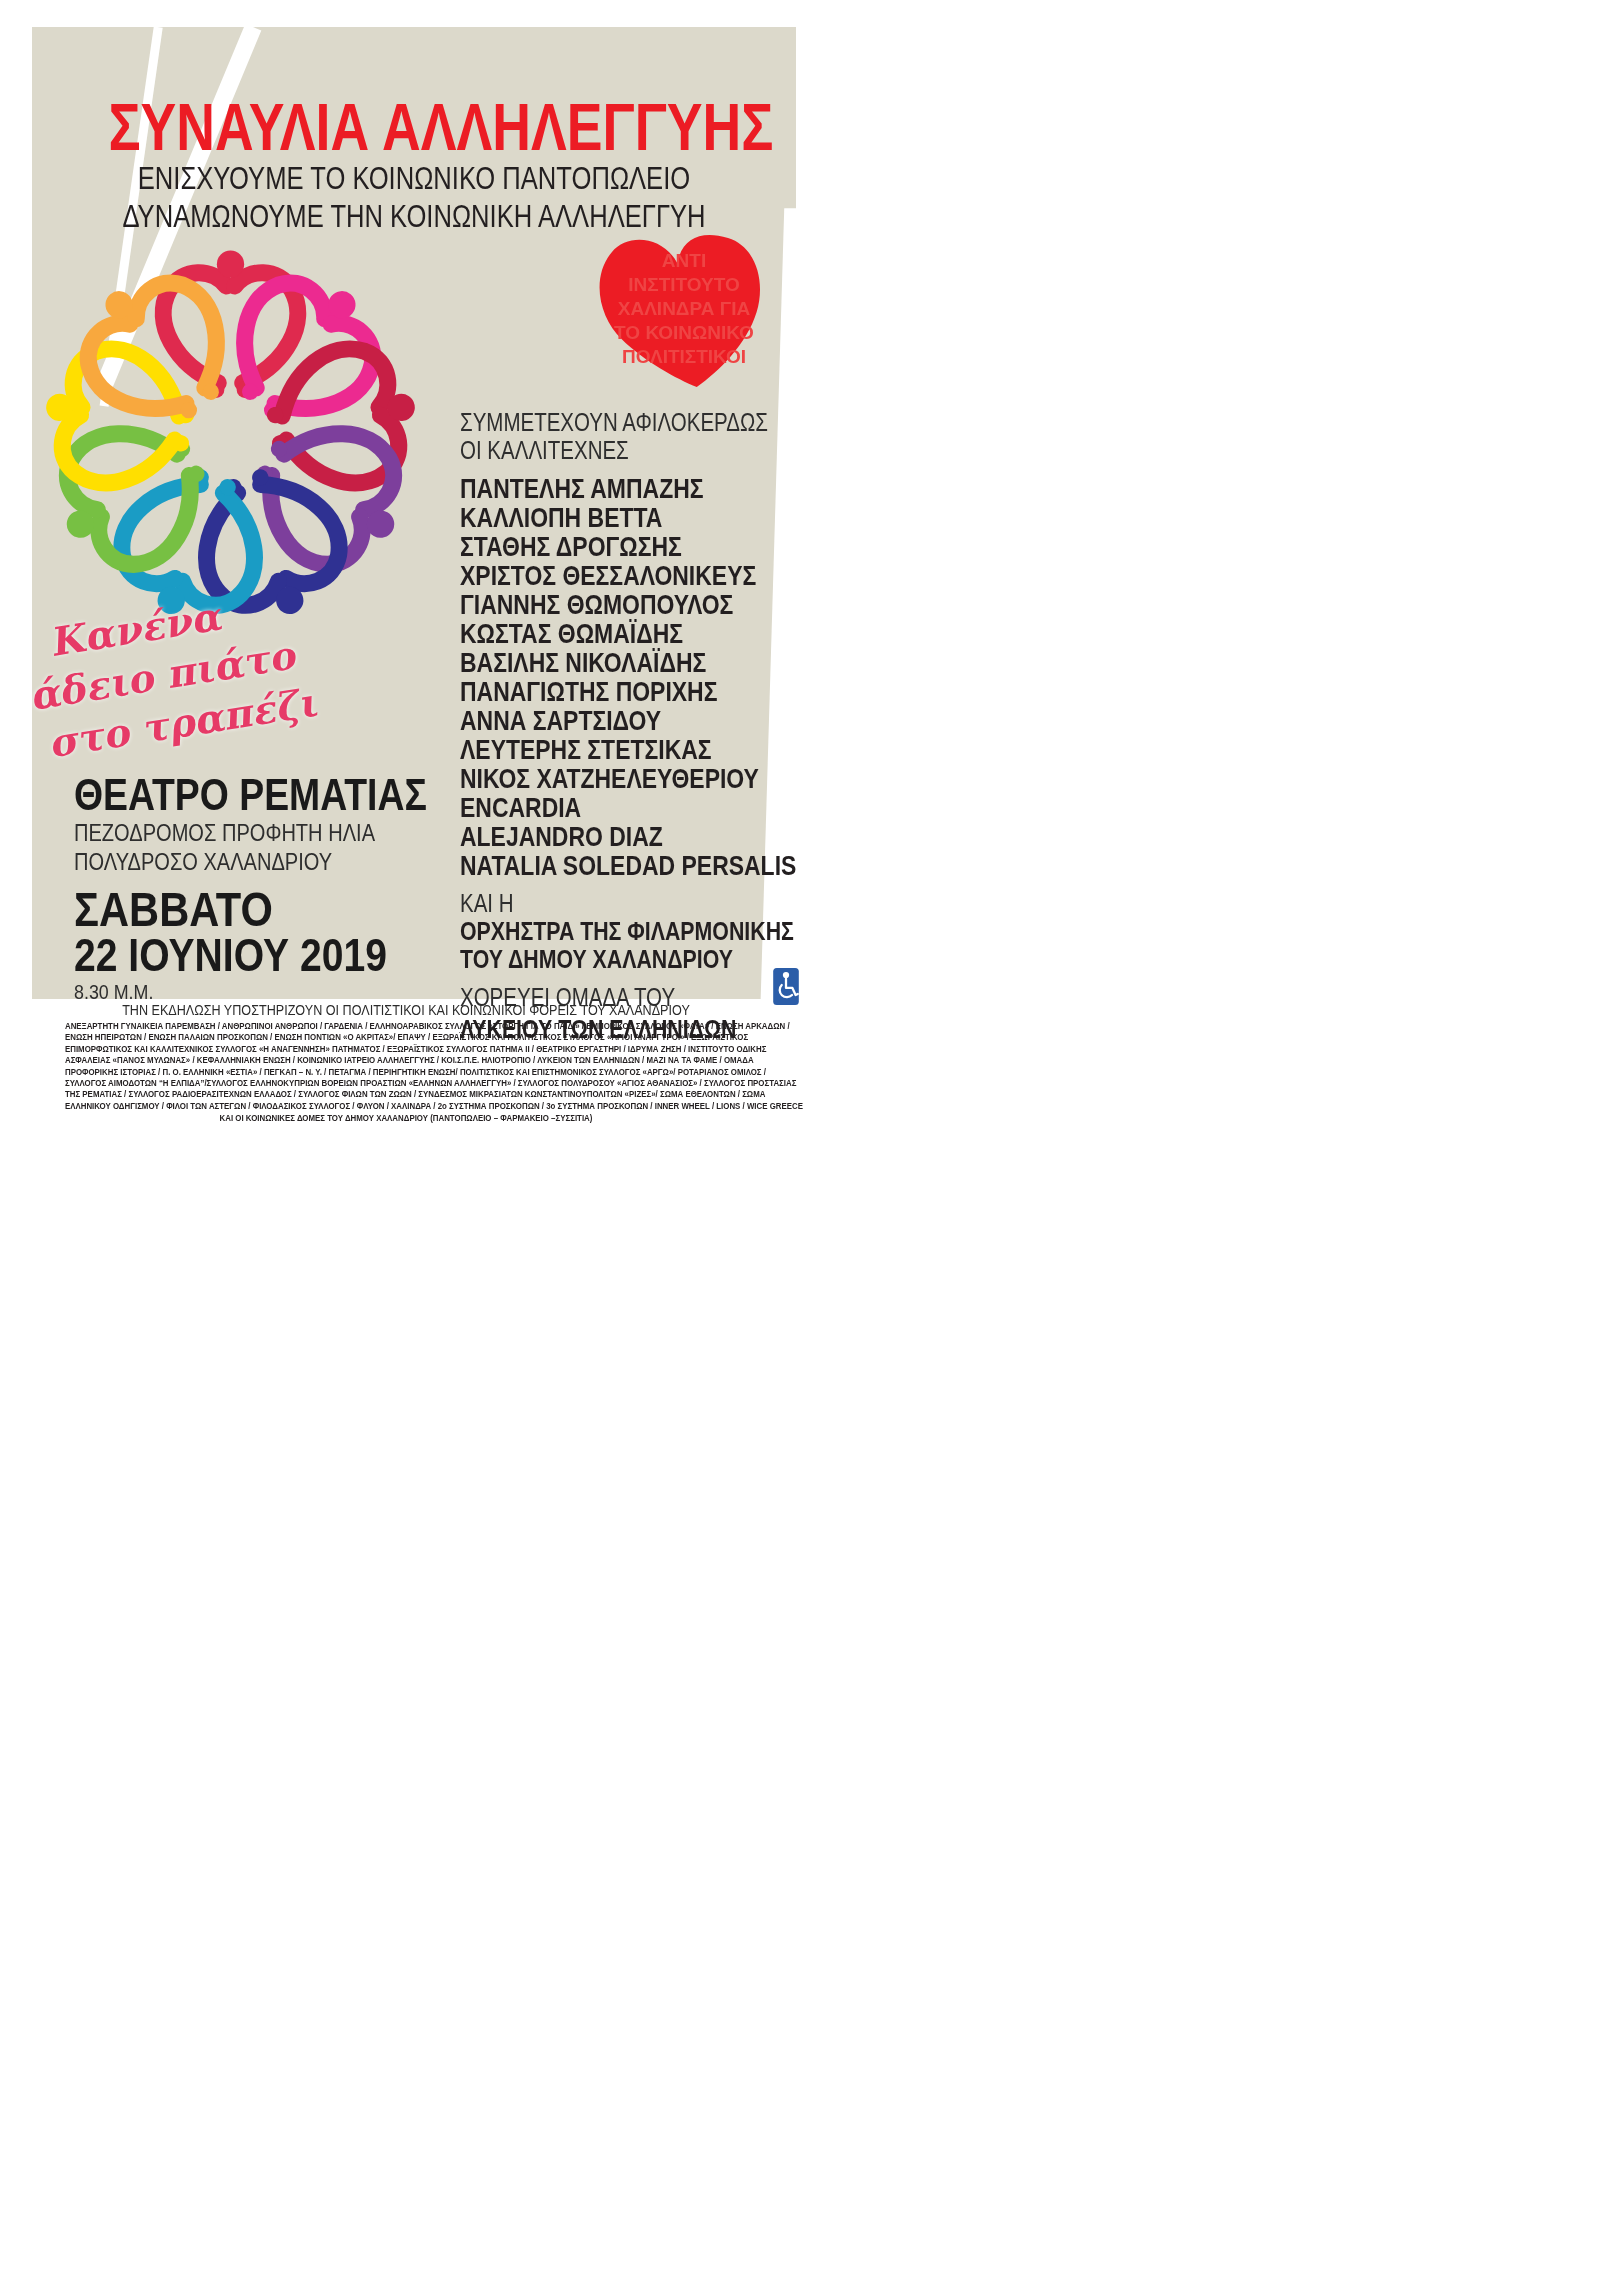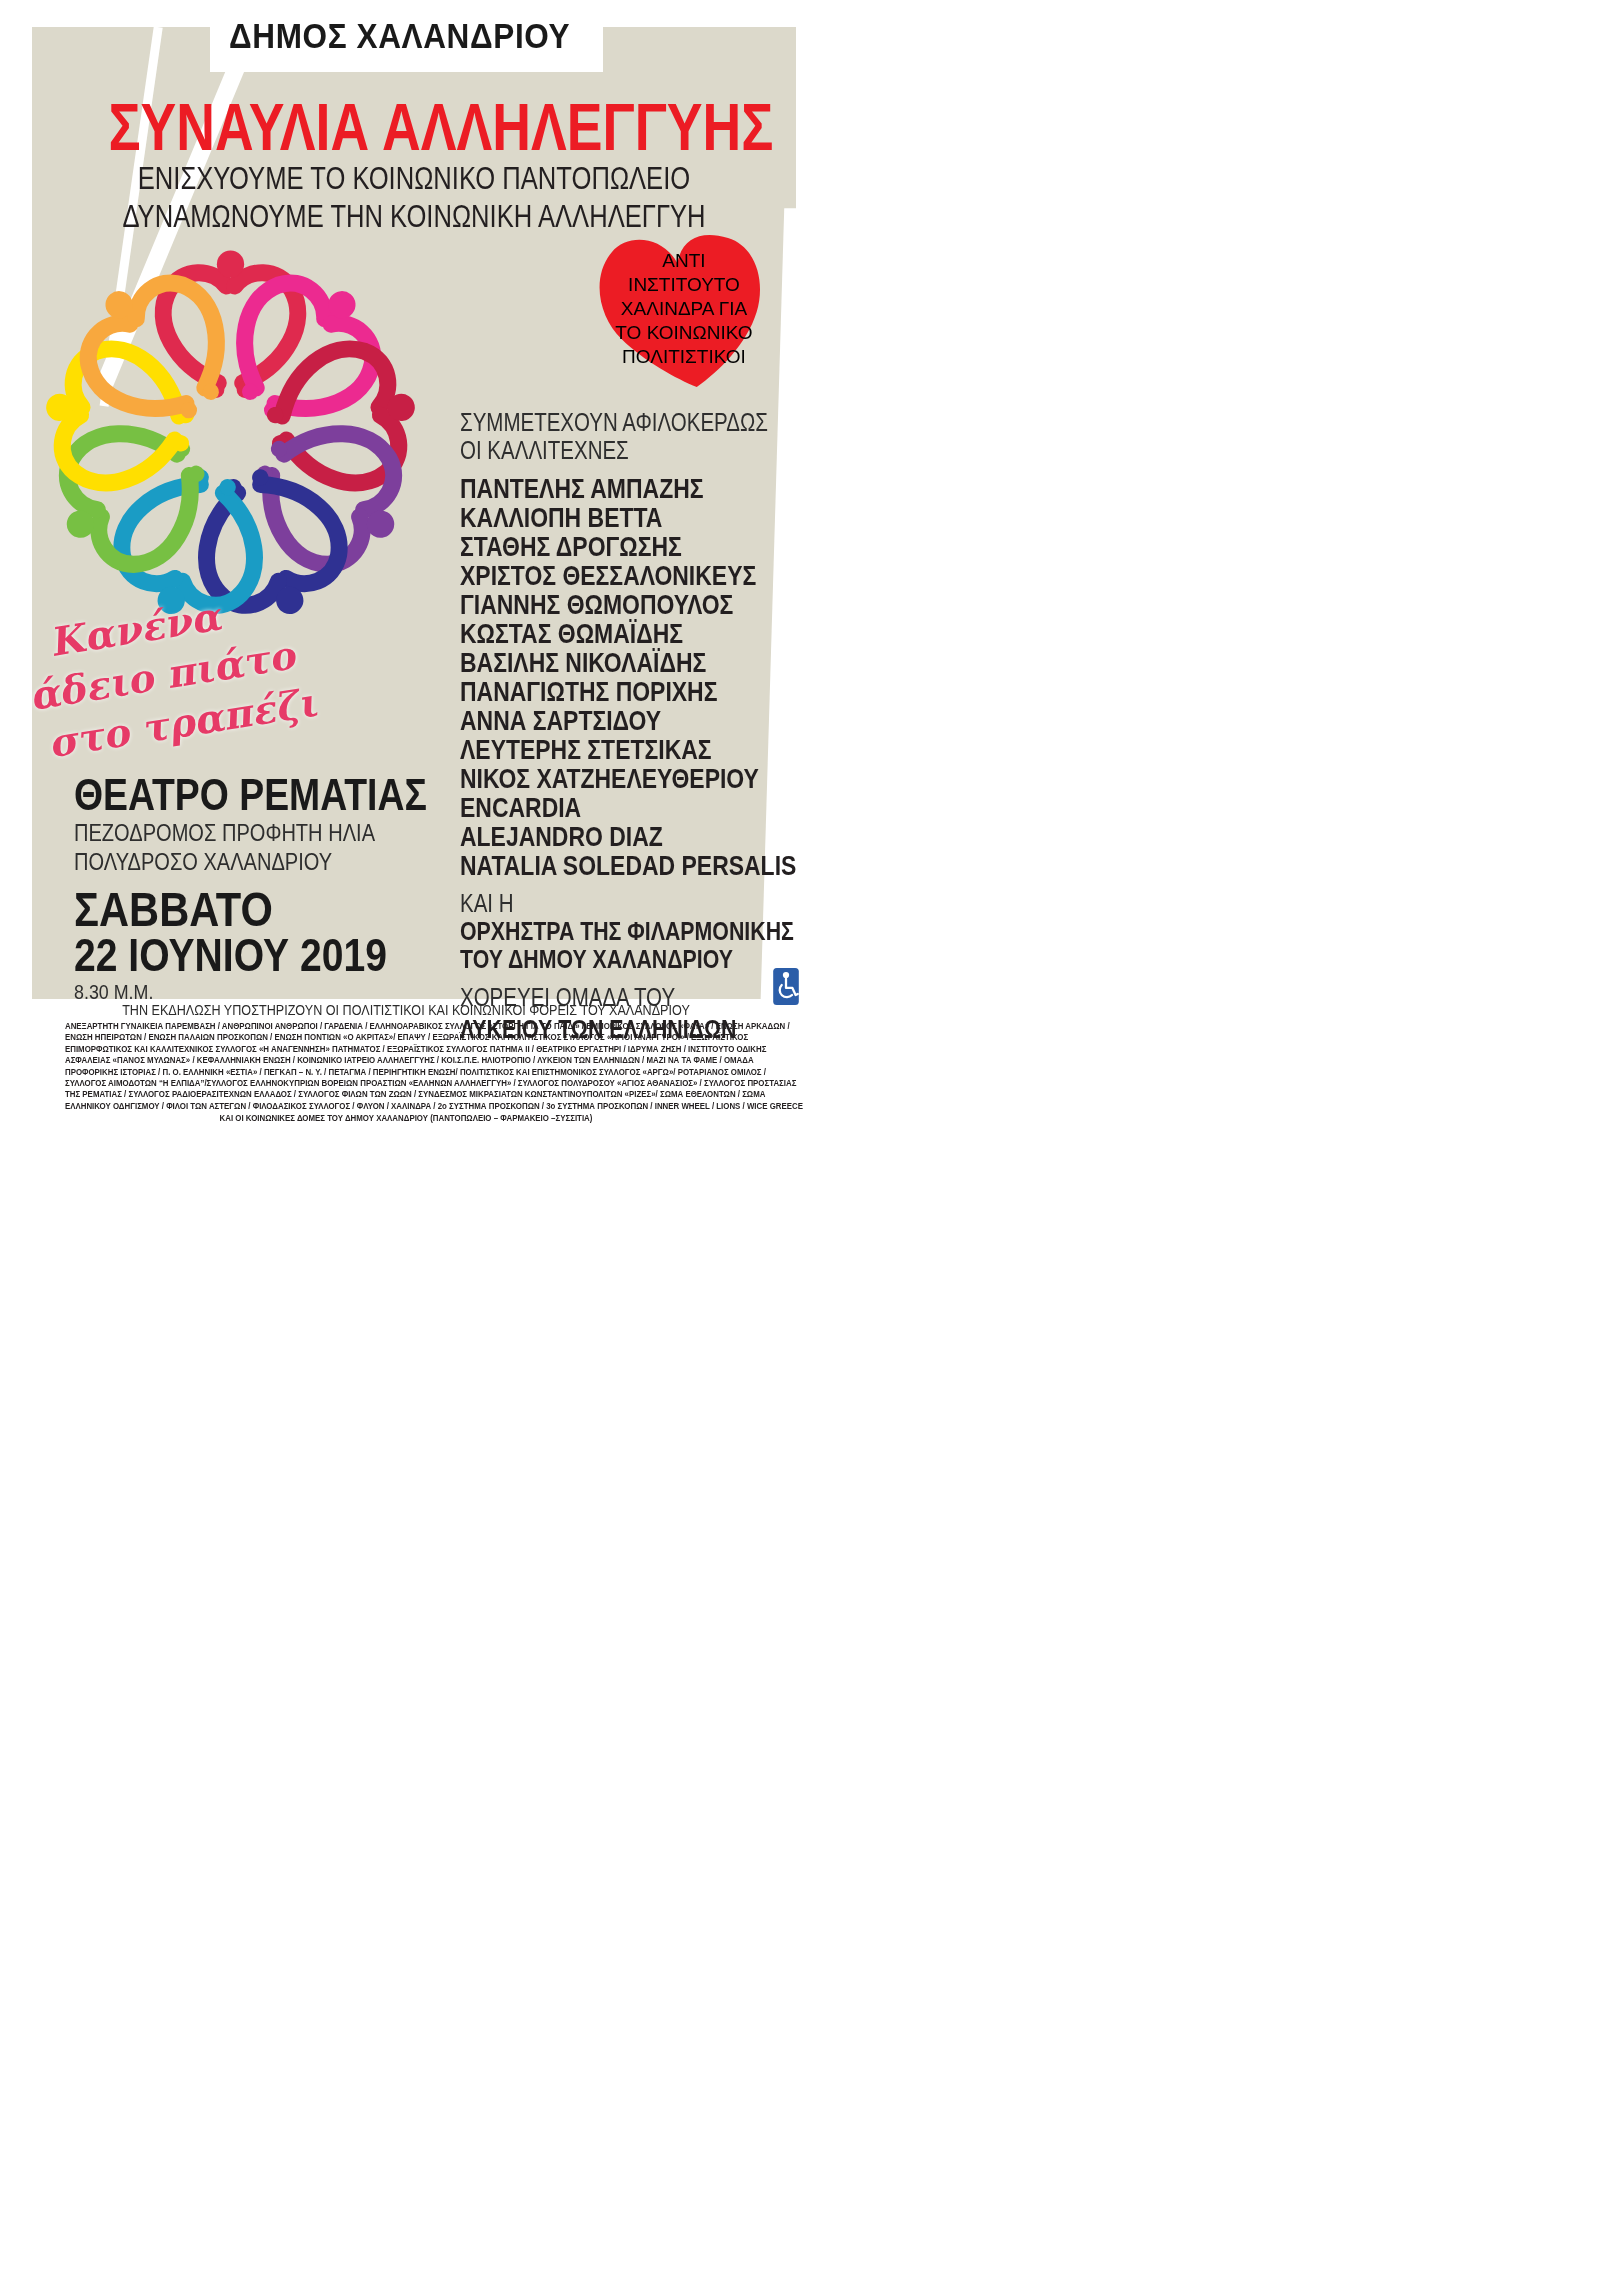--- a/index.html
+++ b/index.html
@@ -13,22 +13,22 @@
              white-space:nowrap;margin-left:9.7px;color:#1a1a1a;}
   .title{position:absolute;left:32px;top:93px;width:764px;text-align:center;
          font-size:67px;font-weight:800;color:#ec1c24;white-space:nowrap;
          transform:scaleX(.8);transform-origin:50% 50%;line-height:1;}
   .sub{position:absolute;left:32px;width:764px;text-align:center;font-size:32px;font-weight:500;
        color:#231f20;white-space:nowrap;transform:scaleX(.8);transform-origin:50% 50%;line-height:1;}
   .sub1{top:162px;} .sub2{top:200px;}
   .mandala{position:absolute;left:19.4px;top:226px;width:423px;height:423px;}
   .heart{position:absolute;left:566px;top:221px;width:236px;height:179px;}
   .heart svg{position:absolute;left:0;top:0;width:100%;height:100%;}
-  .heart-text{position:absolute;left:0;top:28px;width:100%;text-align:center;color:#000000;
-              font-size:19px;font-weight:400;line-height:24px;}
+  .heart-text{position:absolute;left:0;top:28px;width:100%;text-align:center;color:#ef4444;
+              font-size:19px;font-weight:700;line-height:24px;}
   .slogan{position:absolute;left:19.4px;top:623px;width:292px;transform:rotate(-9deg);transform-origin:0 0;
           font-family:"DejaVu Serif", serif;font-style:italic;font-weight:700;color:#e63a67;
           font-size:39px;line-height:1.28;text-shadow:0 0 4.2px rgba(255,255,255,.9);}
   .slogan .l0{margin-left:30.5px;} .slogan .l1{margin-left:1.4px;} .slogan .l2{margin-left:12.5px;}
   .venue{position:absolute;left:74px;top:773px;width:528px;transform:scaleX(.85);transform-origin:0 0;}
   .venue-name{font-size:44px;font-weight:800;line-height:44px;white-space:nowrap;color:#1a1a1a;}
   .venue-addr{font-size:23.6px;font-weight:400;line-height:25px;margin-top:4.2px;white-space:nowrap;color:#2e2e2e;}
   .date-day{font-size:49px;font-weight:800;line-height:46px;margin-top:11px;white-space:nowrap;color:#1a1a1a;}
   .date-line{font-size:46px;font-weight:800;line-height:46px;white-space:nowrap;color:#1a1a1a;}
   .date-time{font-size:21px;font-weight:400;line-height:23.6px;margin-top:1.4px;white-space:nowrap;color:#2e2e2e;}
@@ -54,37 +54,20 @@
 <div class="page">
 
   <div class="panel"></div>
 
   <svg class="deco" viewBox="0 0 1170 1654">
     <line x1="228" y1="39" x2="150" y2="585" stroke="#ffffff" stroke-width="13"></line>
     <line x1="365" y1="39" x2="148" y2="560" stroke="#ffffff" stroke-width="25"></line>
     <polygon points="1150,300 1150,1440 1096,1440 1130,300" fill="#ffffff"></polygon>
   </svg>
 
-  <div class="headerbox">
-    <svg width="29" height="67" viewBox="0 0 44 100">
-      <g fill="#1a1a1a" stroke="#1a1a1a">
-        <line x1="15" y1="0" x2="15" y2="13" stroke-width="2"></line>
-        <polygon points="15,2 31,5 15,10"></polygon>
-        <rect x="6" y="13" width="32" height="5"></rect>
-        <rect x="9" y="21" width="26" height="3"></rect>
-        <rect x="11" y="27" width="3" height="50"></rect>
-        <rect x="30" y="27" width="3" height="50"></rect>
-        <path d="M20 34 q6 5 -1 10 q7 4 0 10 q6 5 -1 9" fill="none" stroke-width="2.2"></path>
-        <rect x="7" y="79" width="30" height="5"></rect>
-        <rect x="11" y="87" width="22" height="13" fill="none" stroke-width="2.5"></rect>
-        <path d="M19 96 q3 -6 6 0" fill="none" stroke-width="2"></path>
-      </g>
-    </svg>
-    <div class="muni-name">ΔΗΜΟΣ ΧΑΛΑΝΔΡΙΟΥ</div>
-  </div>
 
   <div class="title">ΣΥΝΑΥΛΙΑ ΑΛΛΗΛΕΓΓΥΗΣ</div>
   <div class="sub sub1">ΕΝΙΣΧΥΟΥΜΕ ΤΟ ΚΟΙΝΩΝΙΚΟ ΠΑΝΤΟΠΩΛΕΙΟ</div>
   <div class="sub sub2">ΔΥΝΑΜΩΝΟΥΜΕ ΤΗΝ ΚΟΙΝΩΝΙΚΗ ΑΛΛΗΛΕΓΓΥΗ</div>
 
   <svg class="mandala" viewBox="-310 -310 620 620">
     <g id="petals">
         <g class="petal" transform="rotate(0)">
         <path class="arm" d="M -18 -80 C -80 -106 -116 -168 -90 -216 C -70 -250 -26 -248 -6 -222" fill="none" stroke-width="25" stroke-linecap="round" stroke="#df2a4e"></path>
         <path class="arm" d="M 18 -80 C 80 -106 116 -168 90 -216 C 70 -250 26 -248 6 -222" fill="none" stroke-width="25" stroke-linecap="round" stroke="#df2a4e"></path>

